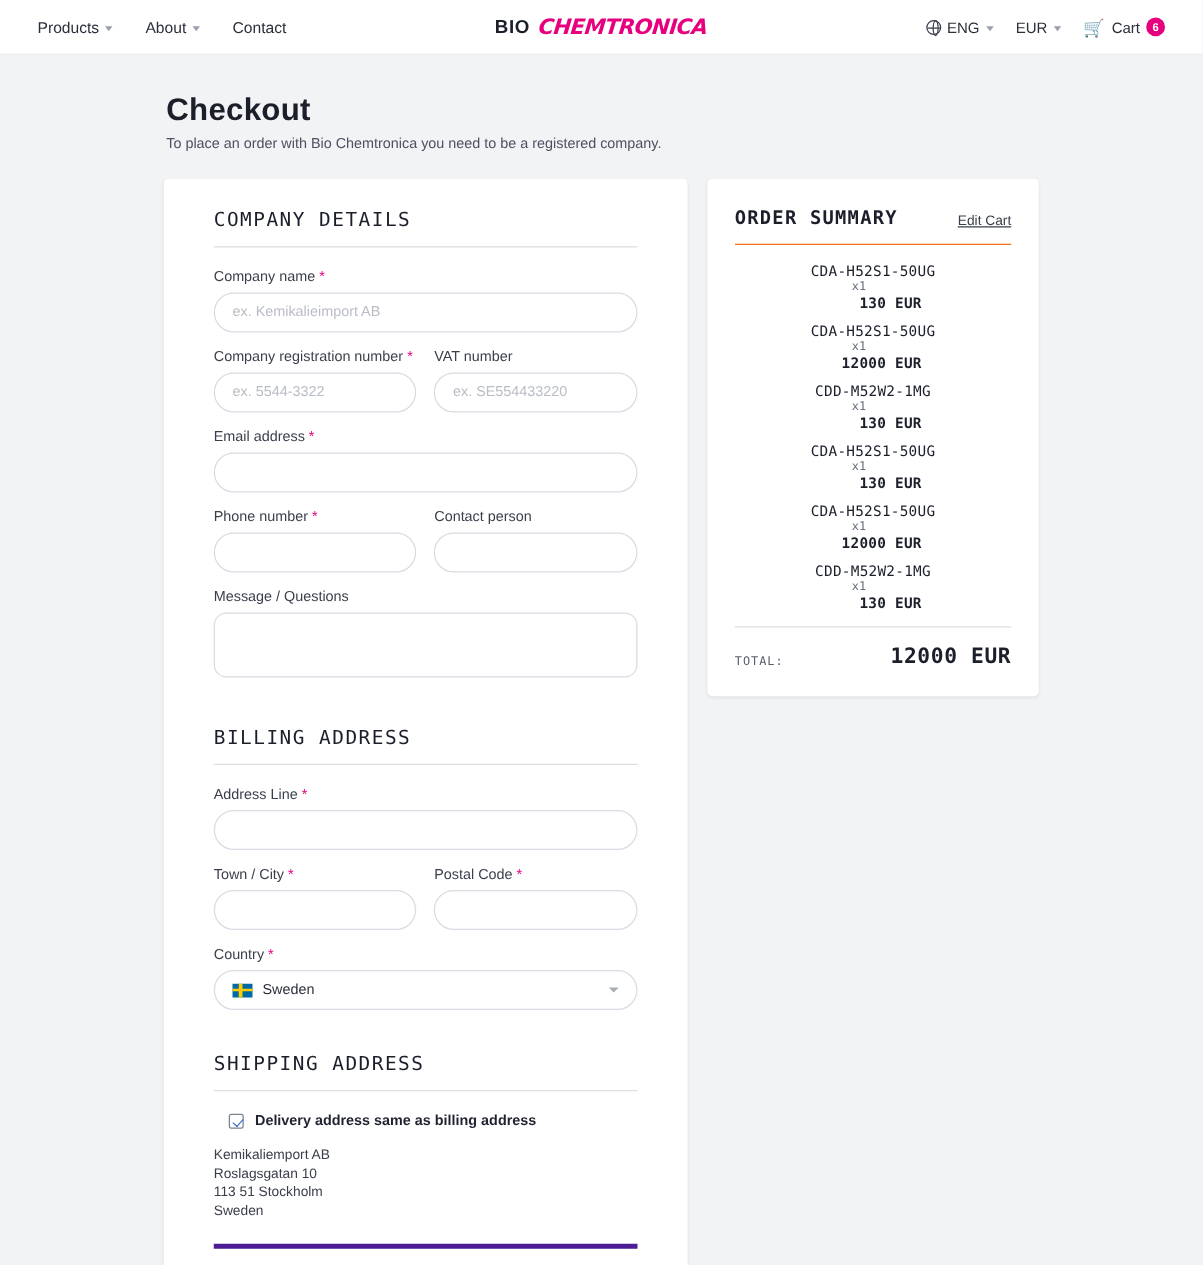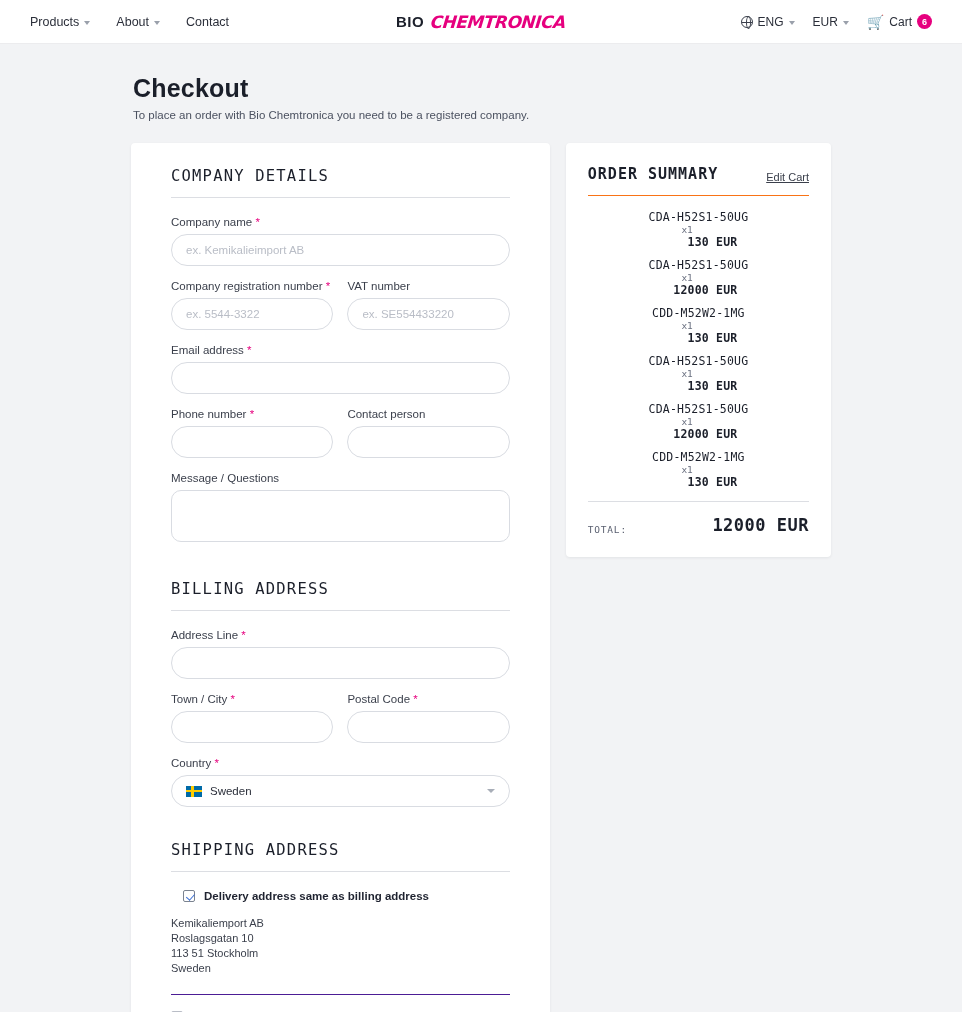--- a/index.html
+++ b/index.html
@@ -250,21 +250,21 @@
   .check-label {
     font-size: 11.5px;
     font-weight: bold;
     color: #1f2330;
   }
   .addr-block {
     font-size: 11px;
     line-height: 15px;
     color: #3a3f4b;
     padding-bottom: 18px;
-    border-bottom: 1px solid #4c1d95;
+    border-bottom: 4px solid #4c1d95;
     margin-bottom: 16px;
   }
   .terms-row {
     display: flex;
     align-items: flex-start;
     gap: 9px;
   }
   .terms-text {
     font-size: 11.5px;
     color: #3a3f4b;

